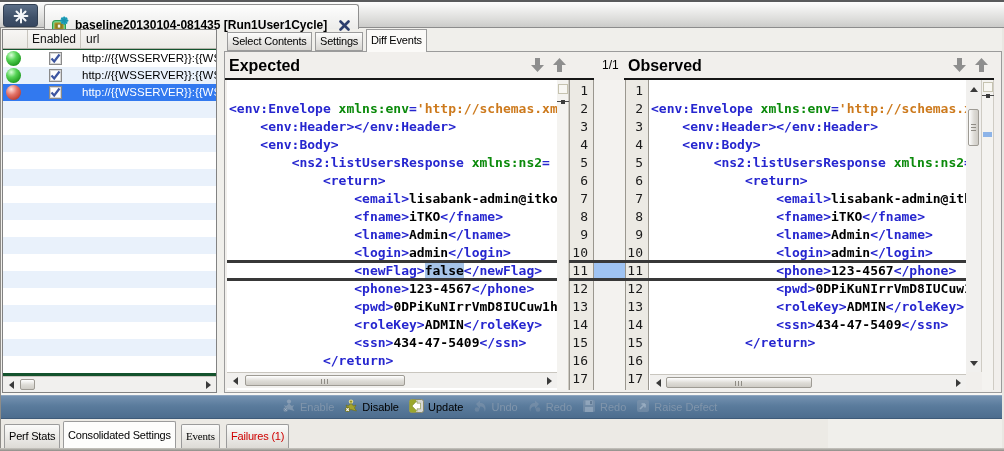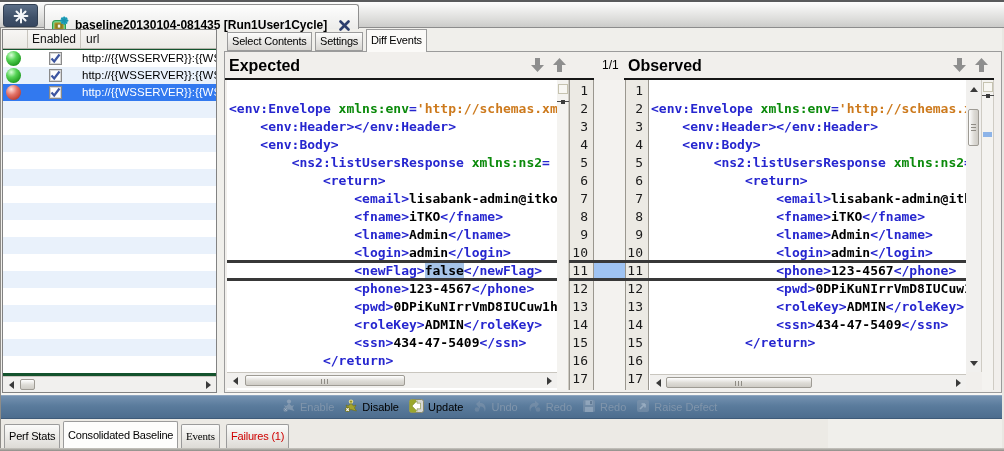--- a/index.html
+++ b/index.html
@@ -447,21 +447,21 @@
       <span class="tb-ic" style="opacity: 0.55;"><svg width="14" height="14" viewBox="0 0 14 14">
           <rect x="1" y="1" width="12" height="12" rx="2" fill="#8498ae"></rect>
           <path d="M4 10 L9 5 M9 5 h-3.5 M9 5 v3.5" stroke="#c8d2dd" stroke-width="1.6" fill="none"></path>
         </svg></span>
       <span class="lbl">Raise Defect</span>
     </div>
   </div>
 
 <div class="bottom-strip" id="btabs">
     <div class="btab" style="left: 4px;">Perf Stats</div>
-    <div class="btab active" style="left: 63px;">Consolidated Baseline</div>
+    <div class="btab active" style="left: 63px;">Consolidated Settings</div>
     <div class="btab" style="left: 181px; font-family: Liberation Serif, serif;">Events</div>
     <div class="btab failure" style="left: 226px;">Failures (1)</div>
   </div>
 <div class="bottom-edge"></div>
 <div class="right-edge"></div>
 <div class="left-edge"></div>
 
 <div class="rtab" style="left: 227px;">Select Contents</div>
 <div class="rtab" style="left: 315px;">Settings</div>
 <div class="rtab active" style="left: 366px;">Diff Events</div>

